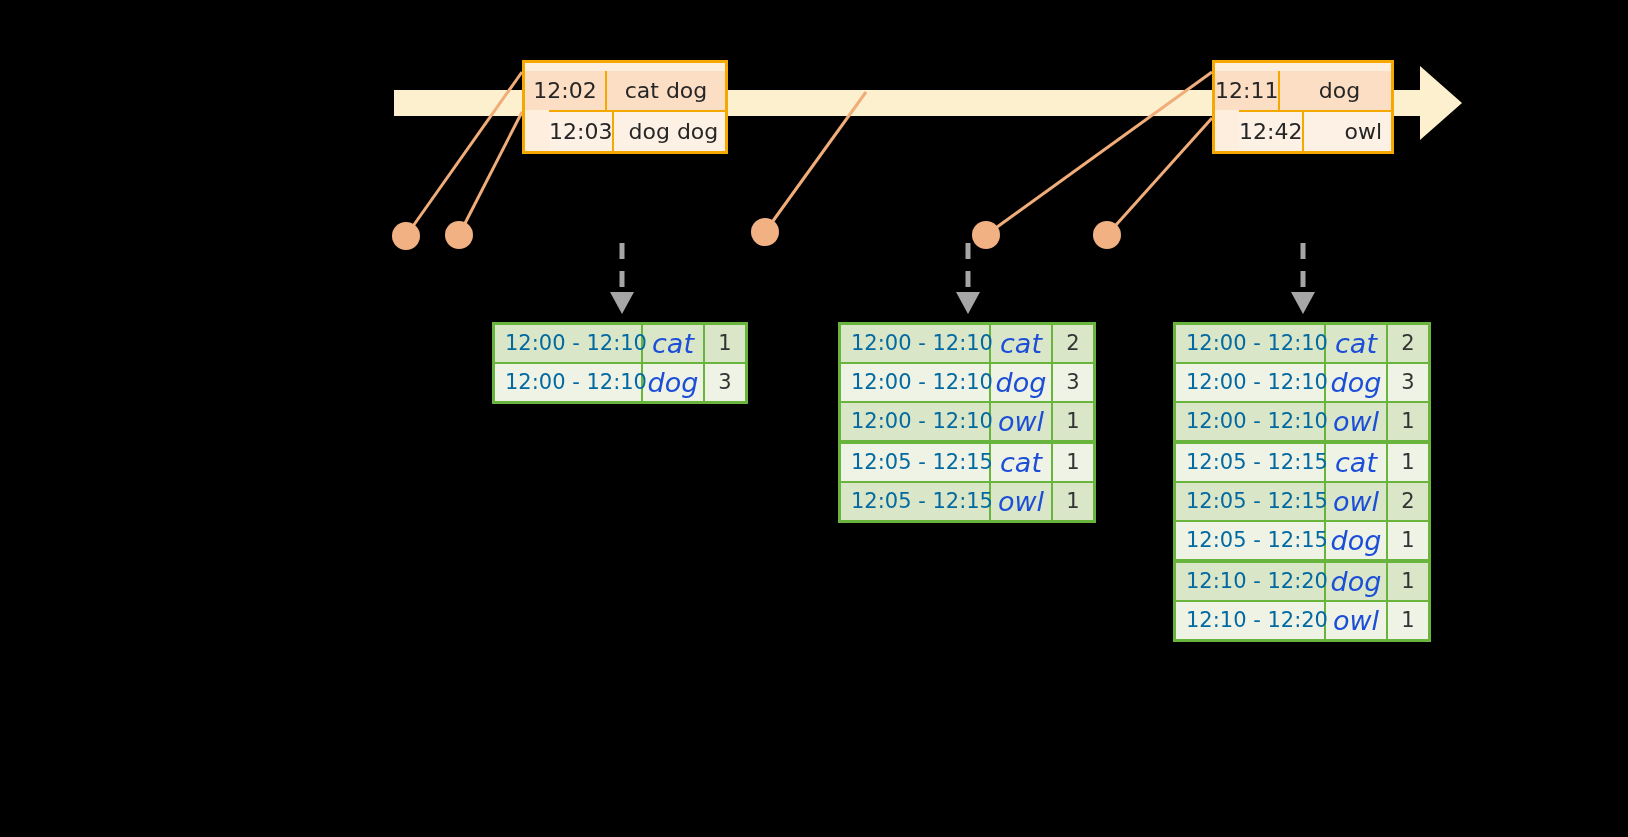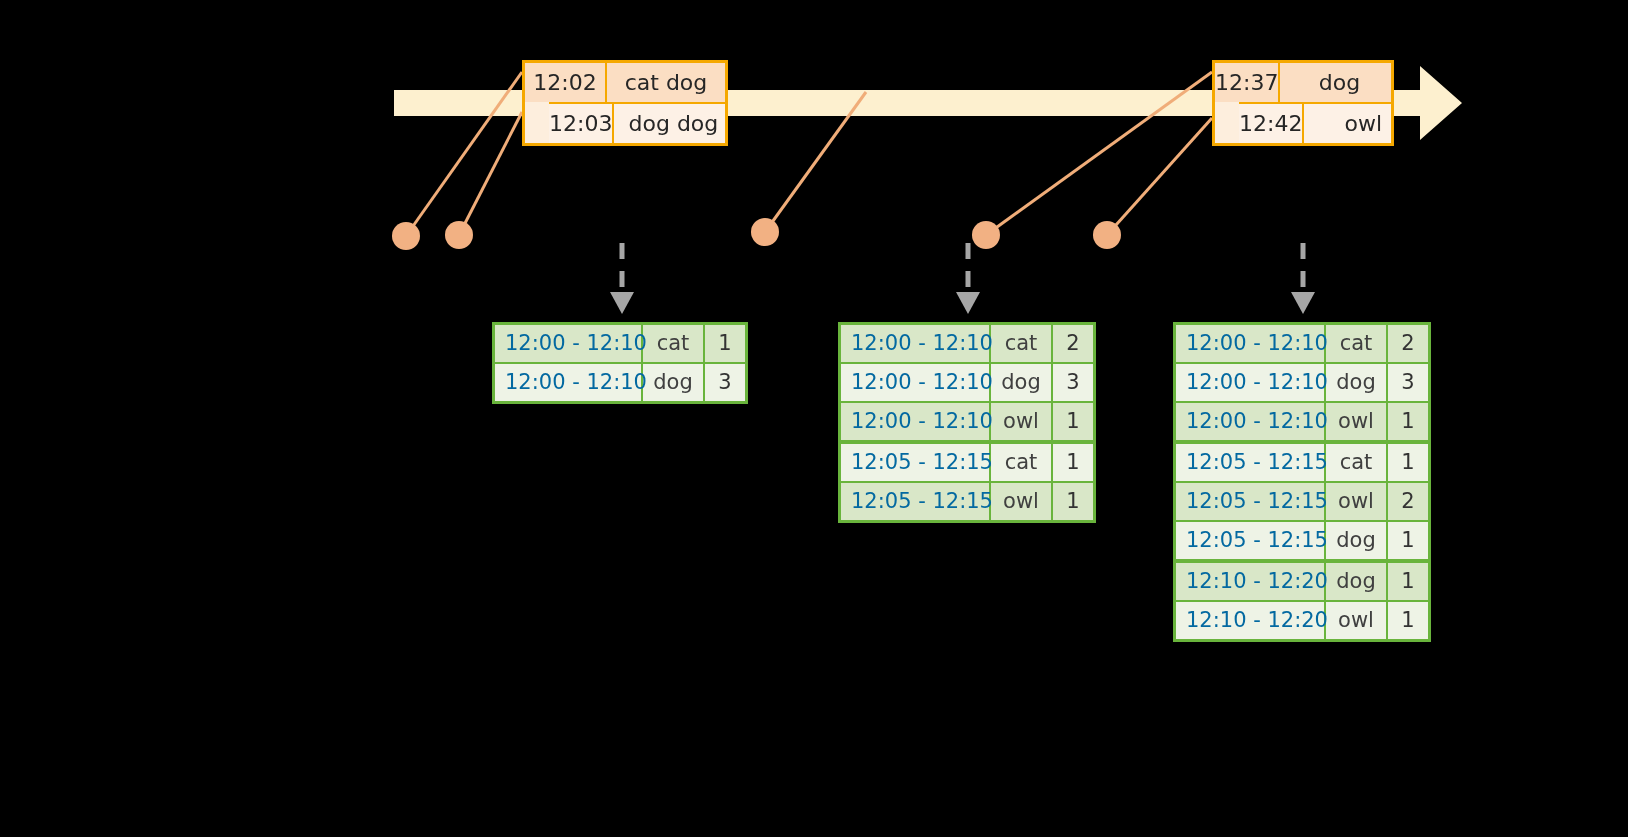--- a/index.html
+++ b/index.html
@@ -36,21 +36,21 @@
     background: #fdeedd;
   }
   .event-row {
     display: flex;
     box-sizing: border-box;
   }
   .event-row + .event-row {
     border-top: 2px solid #f5a800;
     margin-left: 24px;
   }
-  .event-row.shade-a { background: #fbdec3; }
+  .event-row.shade-a { background: #fbdec3; margin-top: 8px; }
   .event-row.shade-b { background: #fdf1e6; }
   .ev-time {
     box-sizing: border-box;
     width: 88px;
     height: 39px;
     line-height: 39px;
     text-align: center;
     font-size: 22px;
     color: #262626;
     border-right: 2px solid #f5a800;
@@ -95,24 +95,25 @@
     border-right: 2px solid #69b43c;
     white-space: nowrap;
     padding: 0 10px;
   }
   .res-word {
     box-sizing: border-box;
     width: 62px;
     height: 37px;
     line-height: 37px;
     text-align: center;
-    font-size: 21px;
-    color: #404040;
+    font-size: 27px;
+    color: #1d4ed8;
     border-right: 2px solid #69b43c;
     white-space: nowrap;
+    font-style: italic;
   }
   .res-count {
     box-sizing: border-box;
     width: 40px;
     height: 37px;
     line-height: 37px;
     text-align: center;
     font-size: 21px;
     color: #333333;
     white-space: nowrap;
@@ -171,21 +172,21 @@
     </div>
     <div class="event-row shade-b">
       <div class="ev-time">12:03</div>
       <div class="ev-words">dog dog</div>
     </div>
   </div>
 
 
   <div class="event-group" id="event-group-3" style="left:1212px; top:60px; width:182px;">
     <div class="event-row shade-a">
-      <div class="ev-time">12:37</div>
+      <div class="ev-time">12:11</div>
       <div class="ev-words">dog</div>
     </div>
     <div class="event-row shade-b">
       <div class="ev-time">12:42</div>
       <div class="ev-words">owl</div>
     </div>
   </div>
 
   <div class="result-table" id="table-1" style="left:492px; top:322px;">
       <div class="res-row shade-a">

